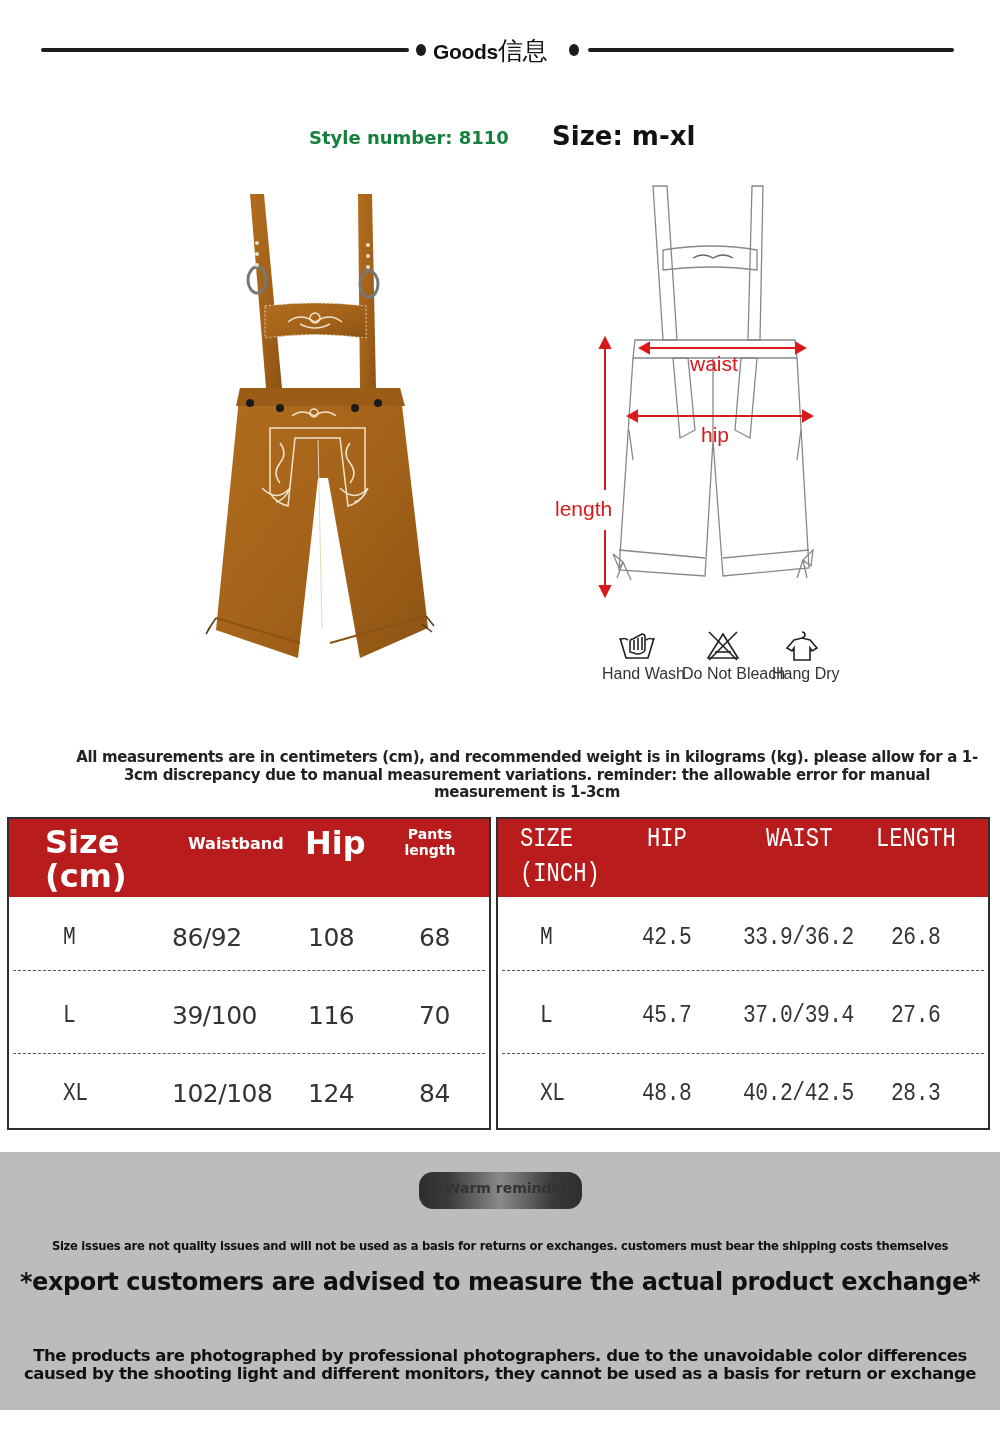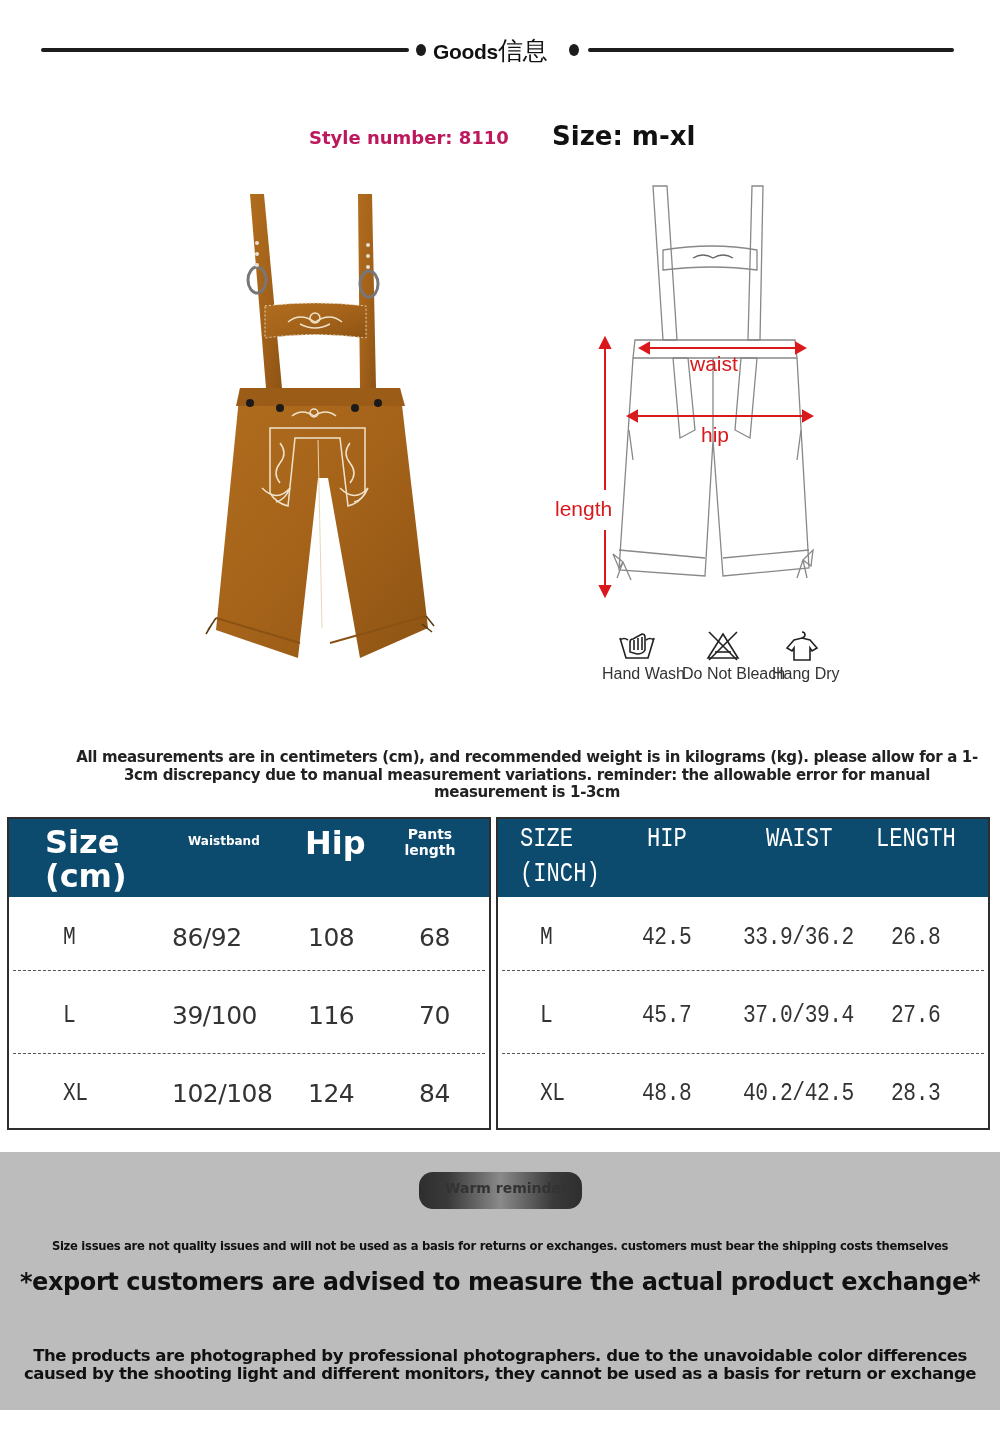--- a/index.html
+++ b/index.html
@@ -11,21 +11,21 @@
     .header .line { position: absolute; top: 18px; height: 4px; background: #1c1c1c; border-radius: 2px; }
     .header .line.left { left: 41px; width: 368px; }
     .header .line.right { left: 588px; width: 366px; }
     .header .dot { position: absolute; top: 14px; width: 10px; height: 12px; border-radius: 50%; background: #1c1c1c; }
     .header .dot.left { left: 416px; }
     .header .dot.right { left: 569px; }
     .header .title { position: absolute; left: 433px; top: 4px; font-family: "Liberation Sans", sans-serif; font-weight: bold; font-size: 21px; color: #111; letter-spacing: -0.3px; }
     .header .title .cjk { font-weight: normal; font-size: 25px; }
 
     
-    .style-number { position: absolute; left: 309px; top: 127px; font-family: "DejaVu Sans", sans-serif; font-weight: bold; font-size: 18px; color: #be185d; }
+    .style-number { position: absolute; left: 309px; top: 127px; font-family: "DejaVu Sans", sans-serif; font-weight: bold; font-size: 18px; color: #15803d; }
     .size-range { position: absolute; left: 552px; top: 121px; font-family: "DejaVu Sans", sans-serif; font-weight: bold; font-size: 26px; color: #111; }
 
     
     .product-photo { position: absolute; left: 200px; top: 188px; width: 260px; height: 475px; }
     .diagram { position: absolute; left: 545px; top: 180px; width: 290px; height: 430px; }
 
     
     .care { position: absolute; top: 630px; text-align: center; }
     .care svg { display: block; margin: 0 auto; }
     .care .label { font-family: "Liberation Sans", sans-serif; font-size: 16px; color: #333; margin-top: 3px; white-space: nowrap; }
@@ -33,33 +33,33 @@
     .care.bleach { left: 682px; width: 82px; }
     .care.dry { left: 772px; width: 60px; }
 
     
     .note { position: absolute; left: 72px; top: 749px; width: 910px; text-align: center; font-family: "DejaVu Sans", sans-serif; font-weight: bold; font-size: 15px; line-height: 17.5px; color: #222; letter-spacing: -0.35px; }
 
     
     .size-table { position: absolute; top: 817px; height: 313px; border: 2px solid #2e2e2e; background: #fff; }
     .size-table.cm { left: 7px; width: 484px; }
     .size-table.inch { left: 496px; width: 494px; padding-left: 37px; }
-    .size-table .thead { position: absolute; left: 0; top: 0; right: 0; height: 78px; background: #0c4a6e; color: #fff; }
+    .size-table .thead { position: absolute; left: 0; top: 0; right: 0; height: 78px; background: #b91c1c; color: #fff; }
     .size-table .th { position: absolute; color: #fff; }
     .size-table .row { position: absolute; left: 0; right: 0; height: 78px; }
     .size-table .row.r0 { top: 80px; }
     .size-table .row.r1 { top: 158px; }
     .size-table .row.r2 { top: 236px; }
     .size-table .sep { position: absolute; left: 4px; right: 4px; height: 0; border-top: 1.5px dashed #555; }
     .size-table .td { position: absolute; top: 24px; font-family: "DejaVu Sans", sans-serif; font-size: 25px; color: #333; letter-spacing: -0.5px; }
     .size-table .td.mono { font-family: "Liberation Mono", monospace; font-size: 25px; transform: scaleX(0.85); transform-origin: left center; }
 
     
     .cm .th.size { left: 36px; top: 6px; font-family: "DejaVu Sans", sans-serif; font-weight: bold; font-size: 32px; line-height: 34px; }
-    .cm .th.waist { left: 179px; top: 15px; font-family: "DejaVu Sans", sans-serif; font-weight: bold; font-size: 12px; }
+    .cm .th.waist { left: 179px; top: 15px; font-family: "DejaVu Sans", sans-serif; font-weight: bold; font-size: 16px; }
     .cm .th.hip { left: 296px; top: 5px; font-family: "DejaVu Sans", sans-serif; font-weight: bold; font-size: 32px; }
     .cm .th.length { left: 393px; top: 7px; width: 56px; text-align: center; font-family: "DejaVu Sans", sans-serif; font-weight: bold; font-size: 14px; line-height: 16px; }
 
     
     .inch .th { font-family: "Liberation Mono", monospace; font-size: 27px; line-height: 35px; transform: scaleX(0.82); transform-origin: left top; }
     .inch .th.size { left: 22px; top: 3px; }
     .inch .th.hip { left: 149px; top: 3px; }
     .inch .th.waist { left: 268px; top: 3px; }
     .inch .th.length { left: 378px; top: 3px; }
 

